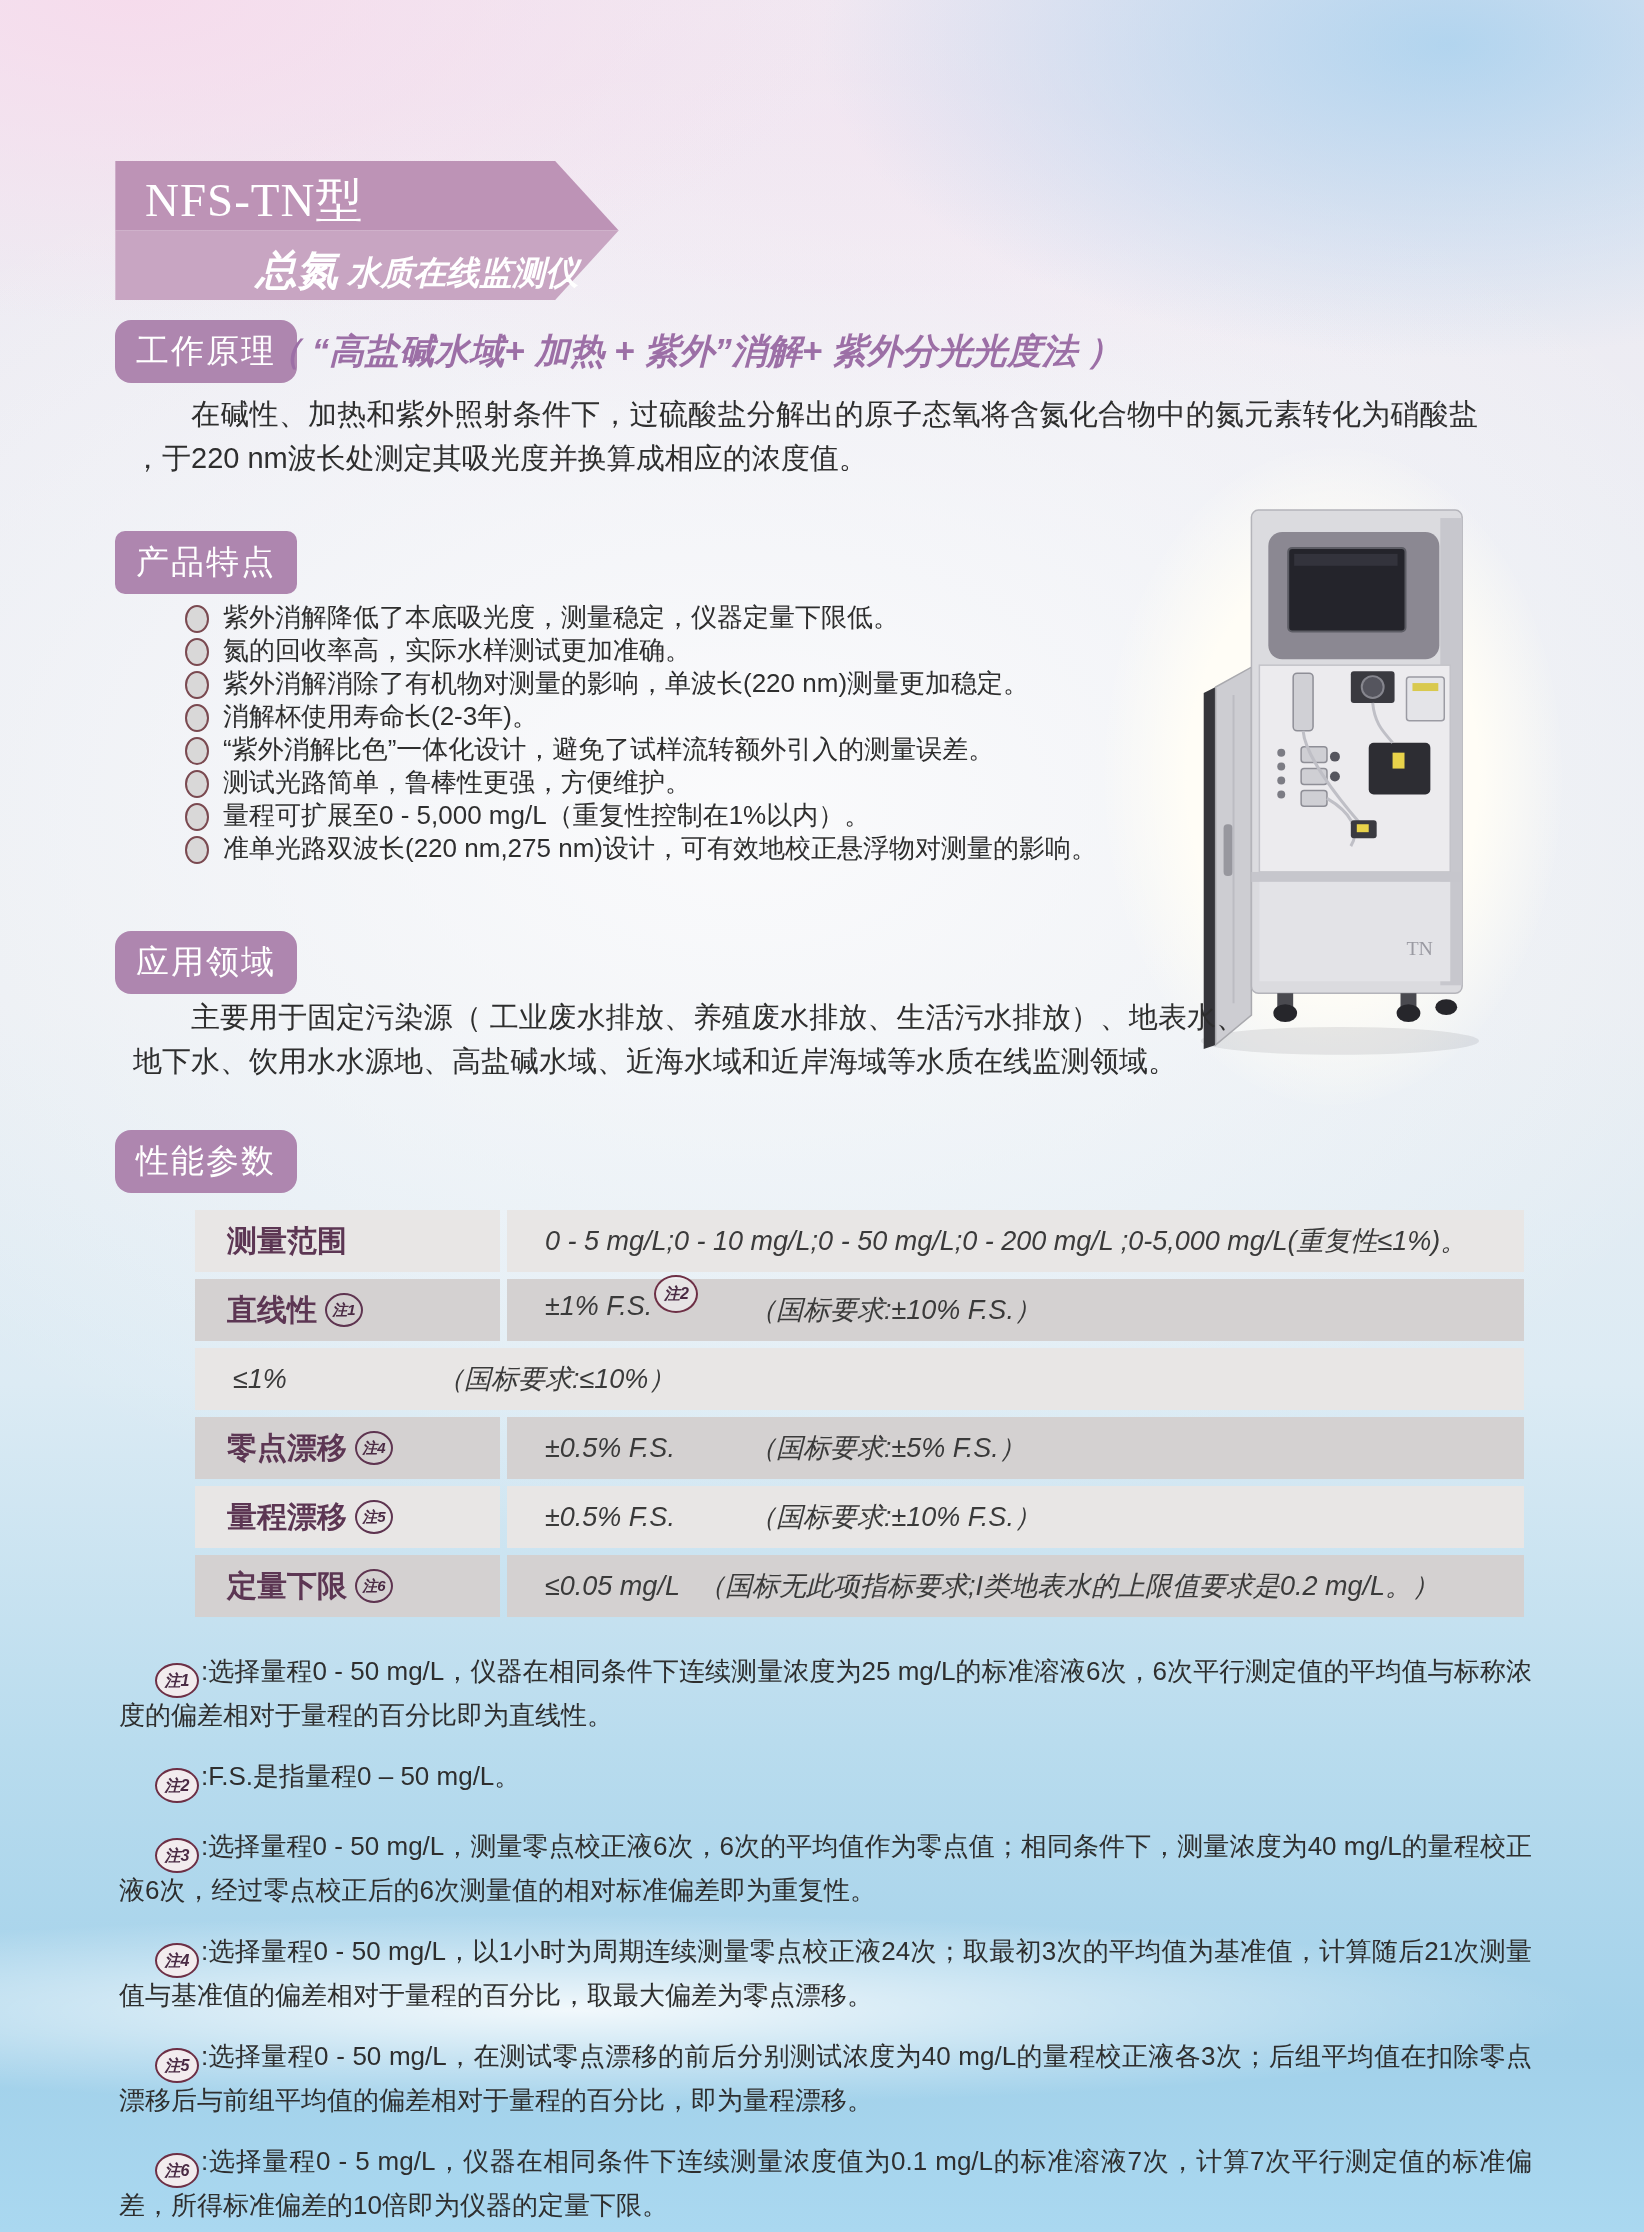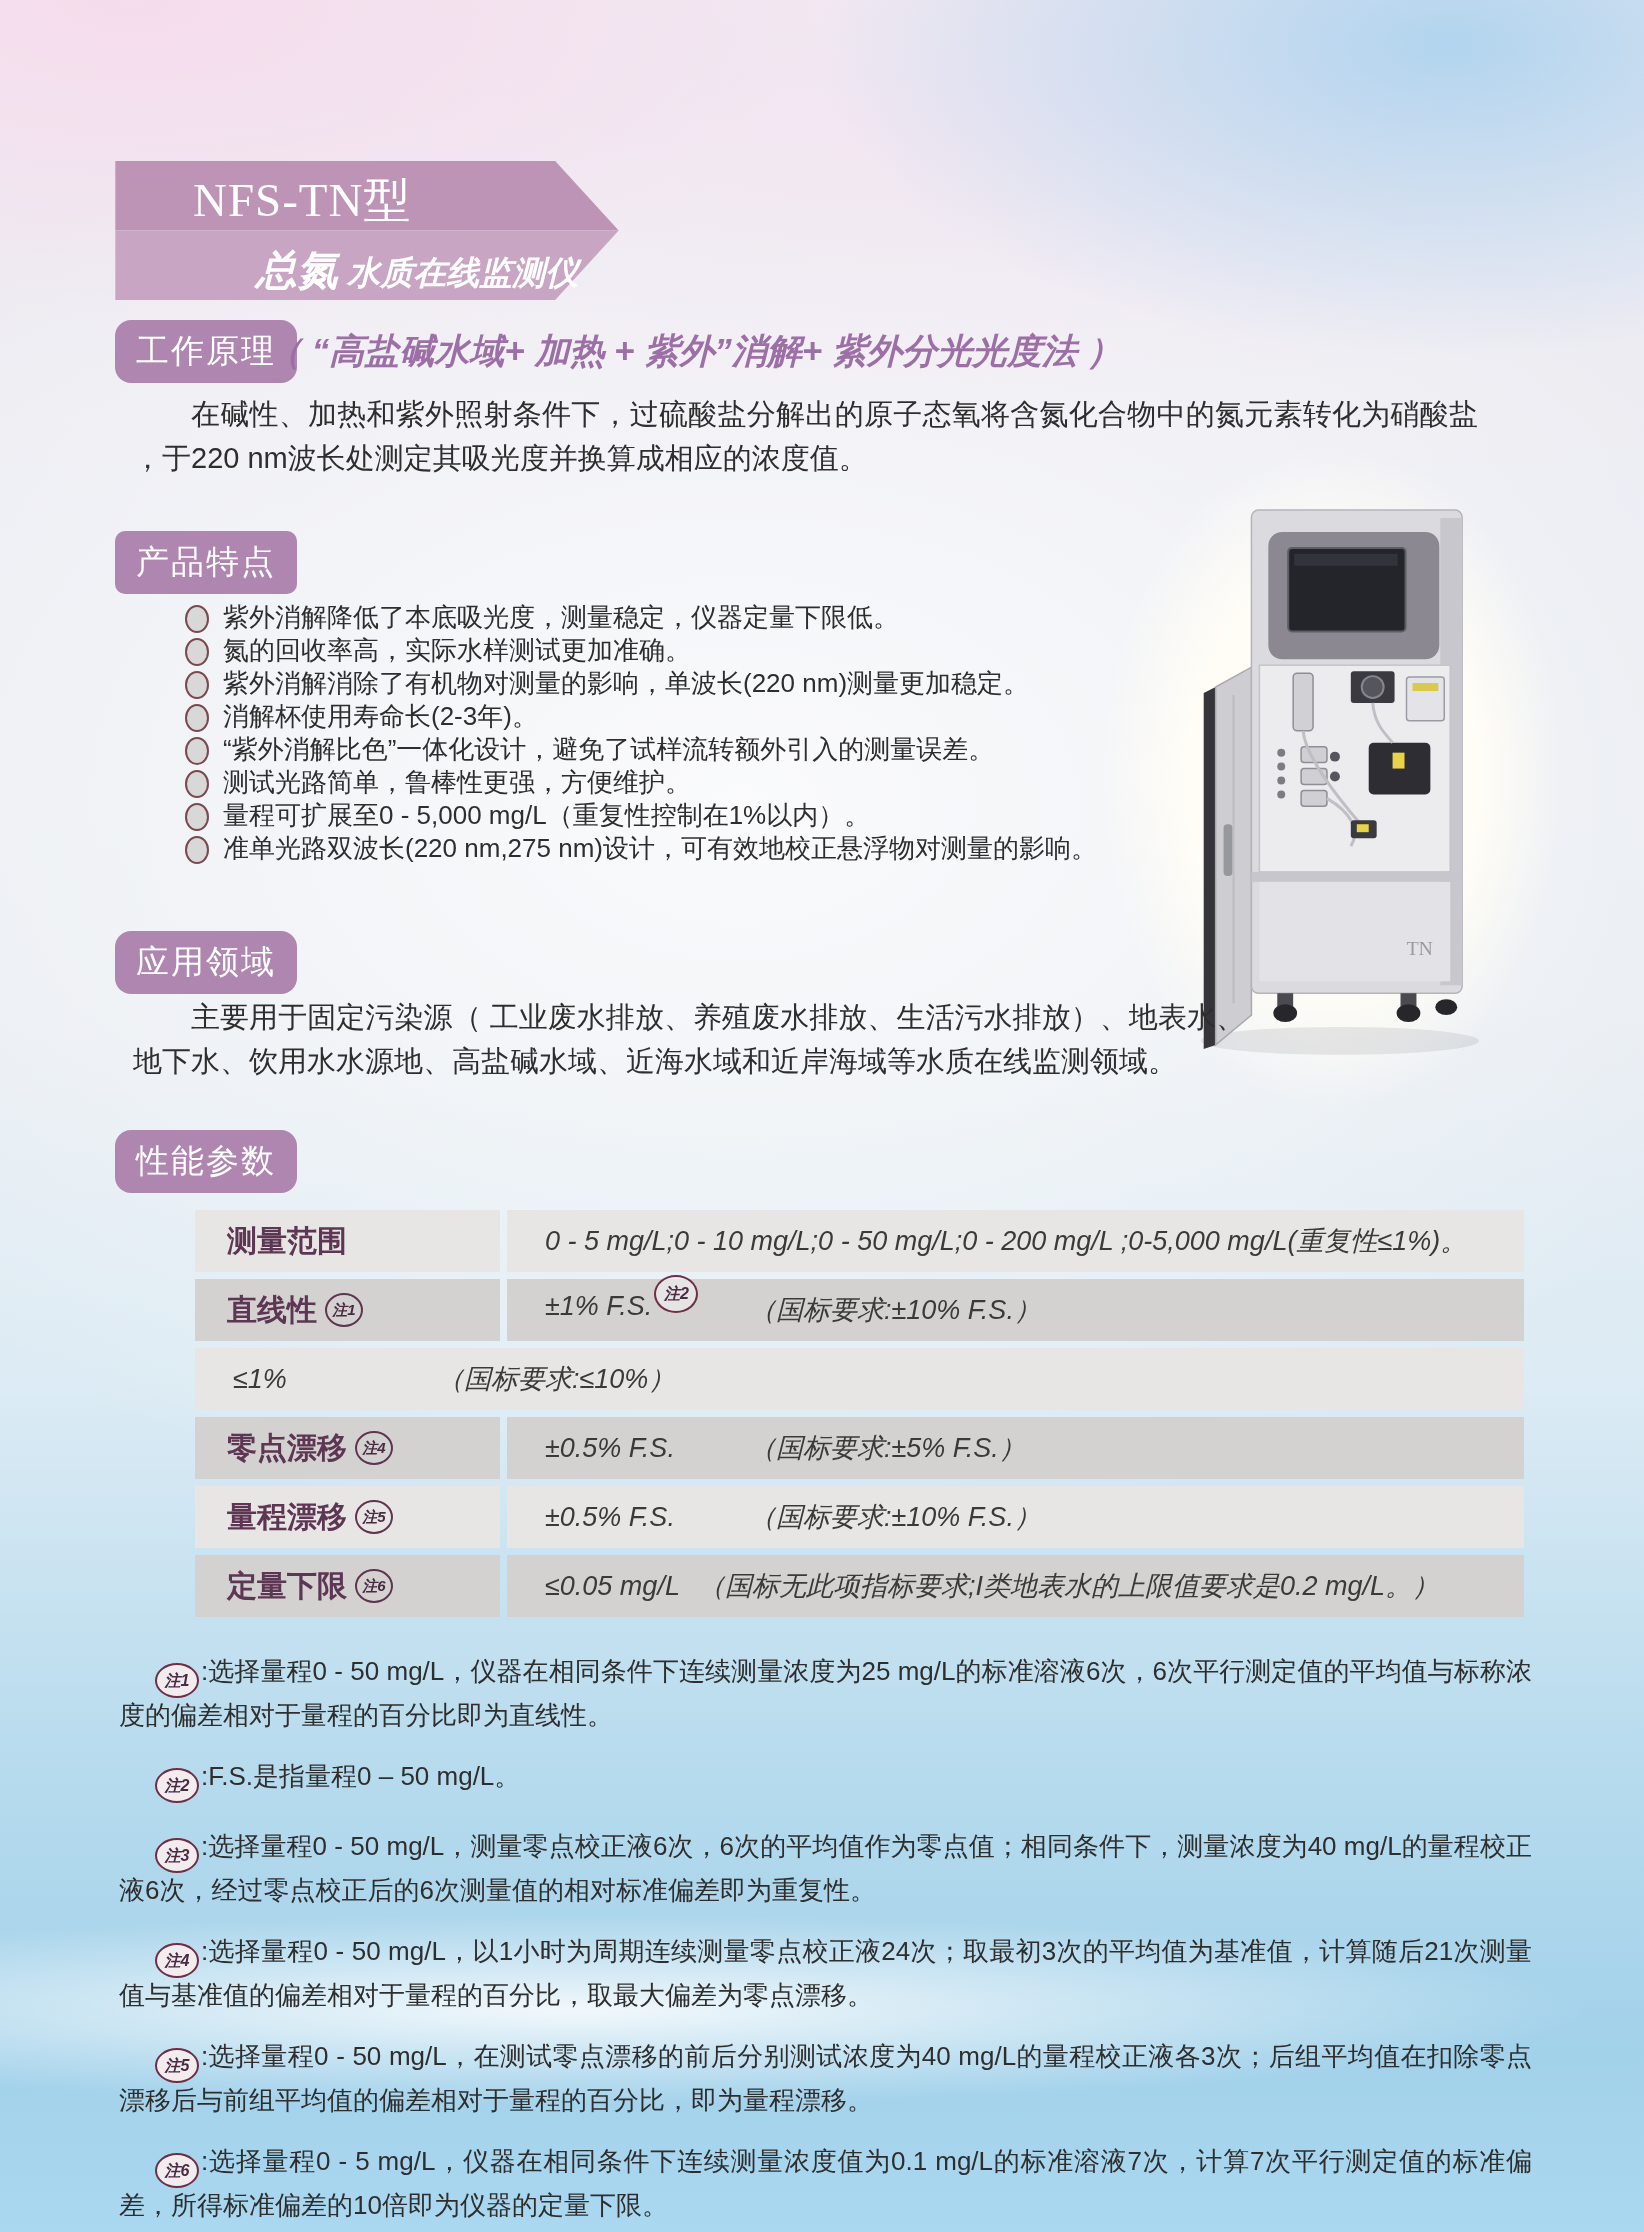--- a/index.html
+++ b/index.html
@@ -12,21 +12,21 @@
       radial-gradient(1194px 418px at 55% 6%, rgba(243,226,240,0.55), rgba(243,226,240,0) 70%),
       radial-gradient(1493px 995px at 45% 36%, rgba(252,252,253,0.9), rgba(252,252,253,0) 75%),
       radial-gradient(1692px 159px at 35% 90%, rgba(255,255,255,0.85), rgba(255,255,255,0) 60%),
       linear-gradient(180deg,#f0eaf2 0%,#ebedf3 25%,#e9edf2 45%,#dcebf4 62%,#b9dcee 78%,#a2d1ea 92%,#aad8f0 100%);
   }
   .abs{position:absolute;}
   
   .banner{left:115px;top:161px;width:509px;height:139px;}
   .banner svg{position:absolute;left:0;top:0;}
   .banner-model{position:absolute;left:30px;top:8px;font-family:"Liberation Serif",serif;
-    font-size:47px;color:#ffffff;letter-spacing:1px;margin-left:48px;}
+    font-size:47px;color:#ffffff;letter-spacing:1px;}
   .banner-sub{position:absolute;left:141px;top:82px;color:#ffffff;font-style:italic;font-weight:bold;white-space:nowrap;}
   .banner-sub .big{font-size:41px;}
   .banner-sub .small{font-size:33px;margin-top:20px;}
   
   .badge{display:inline-block;background:#ae86af;color:#ffffff;font-size:33px;
     padding:9px 21px;border-radius:16px;letter-spacing:2px;}
   .badge-principle{left:115px;top:320px;}
   .badge-features{left:115px;top:531px;border-radius:10px;}
   .badge-application{left:115px;top:931px;}
   .badge-parameters{left:115px;top:1130px;}

